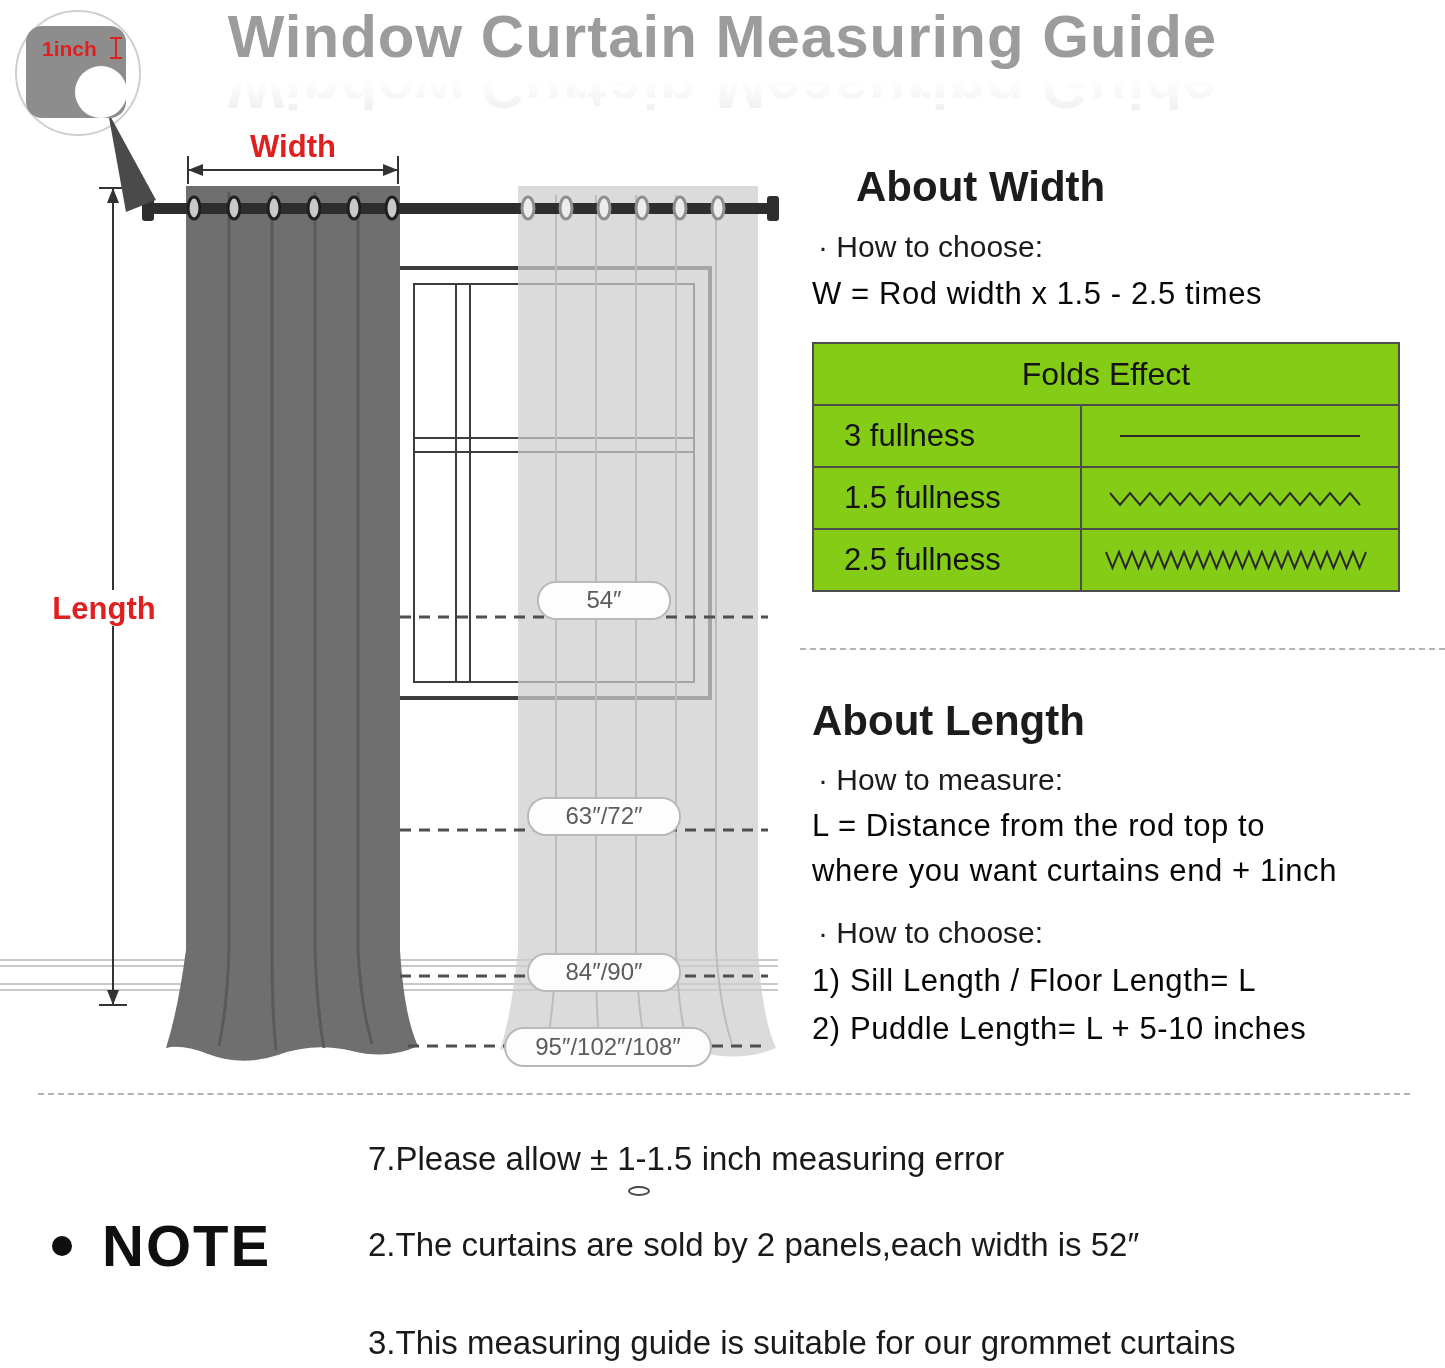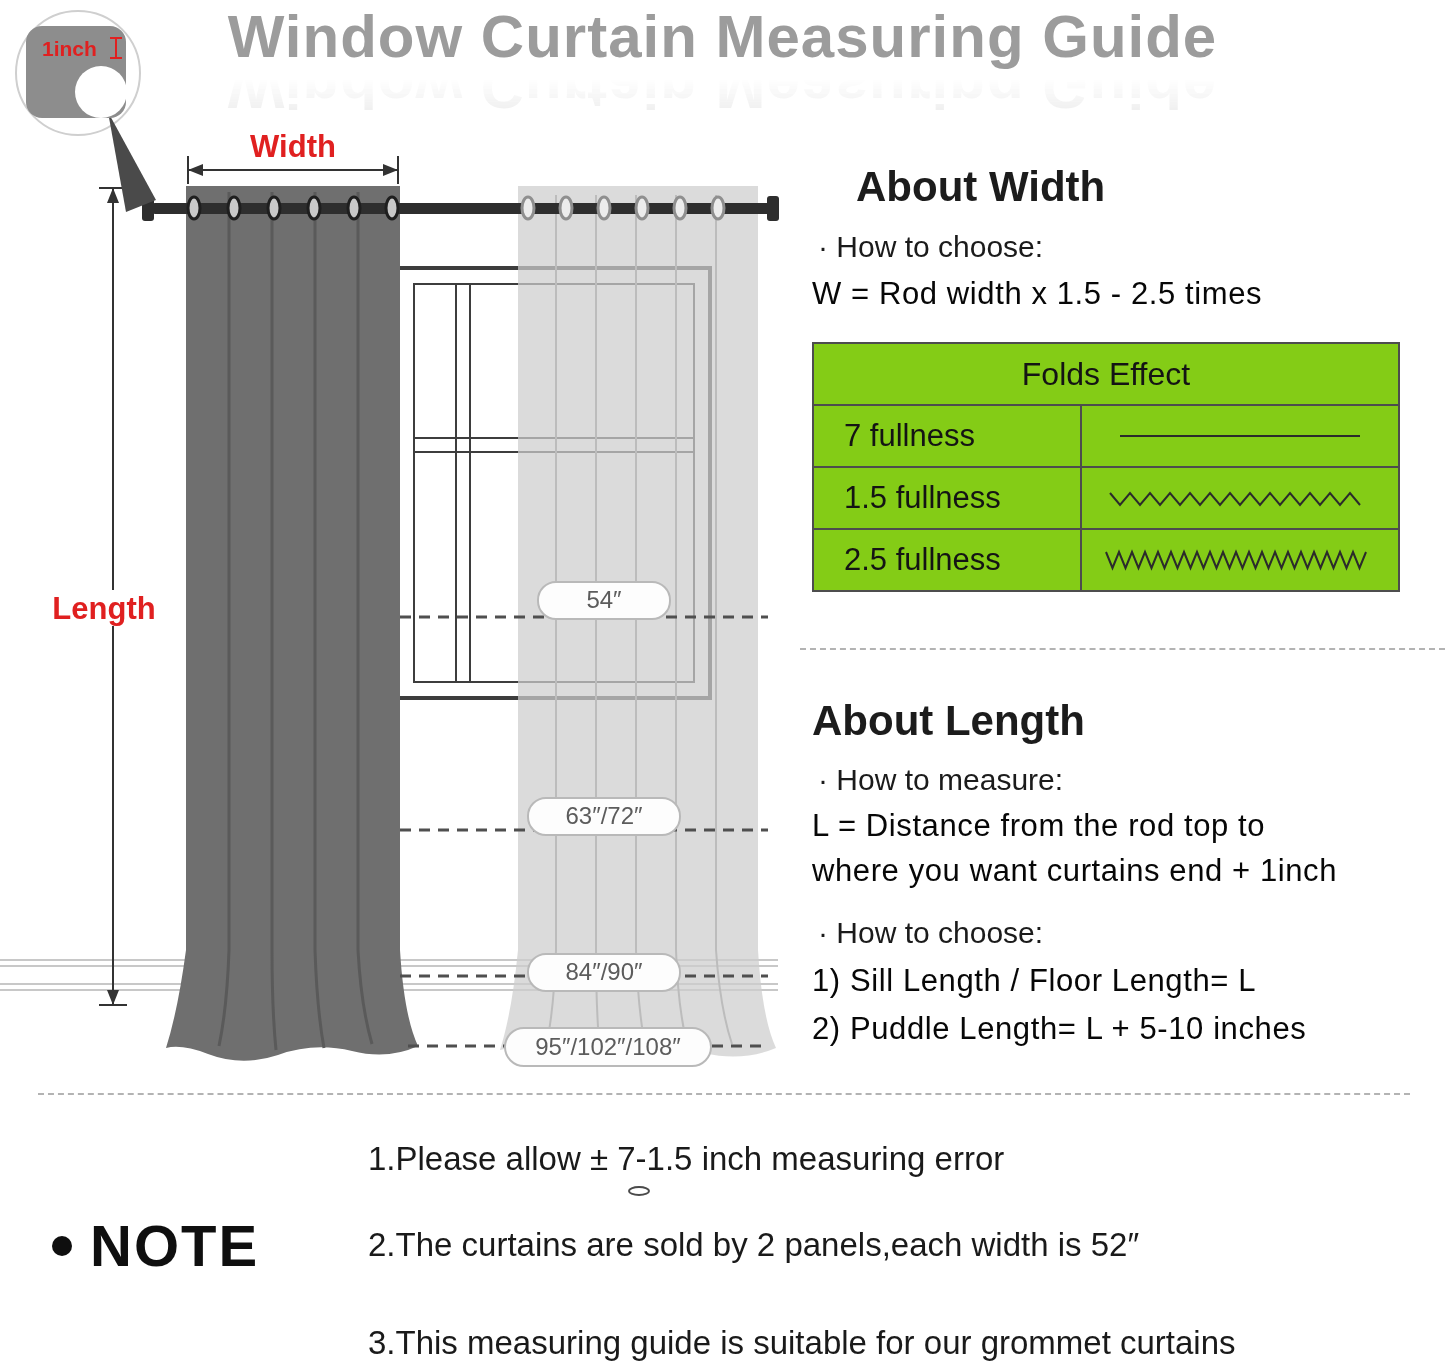--- a/index.html
+++ b/index.html
@@ -21,21 +21,21 @@
 
   .dashed-div { position:absolute; border-top:2px dashed #b3b3b3; }
 
   table.folds { position:absolute; left:812px; top:342px; width:588px; border-collapse:collapse; background:#84cc16; }
   .folds td { border:2px solid #4d4d4d; font-size:31px; color:#141414; height:62px; }
   .folds .hdr { text-align:center; font-size:32px; }
   .folds .lbl { width:268px; padding-left:30px; }
   .folds .wave-cell { text-align:center; vertical-align:middle; }
   .folds svg { display:block; margin:0 auto; }
 
-  .note-row { position:absolute; left:52px; top:1212px; display:flex; align-items:center; gap:18px; }
+  .note-row { position:absolute; left:52px; top:1212px; display:flex; align-items:center; gap:30px; }
   .note-dot { width:20px; height:20px; border-radius:50%; background:#0f0f0f; }
   .note-title { font-size:58px; font-weight:bold; letter-spacing:2px; color:#0f0f0f; }
   .note-item { position:absolute; left:368px; font-size:33px; color:#1a1a1a; white-space:nowrap; }
   .err-ellipse { position:absolute; left:628px; top:1186px; width:22px; height:10px; border:2px solid #4a4a4a; border-radius:50%; }
 </style>
 </head>
 <body>
 
 <div class="canvas">
 
@@ -163,21 +163,21 @@
   <div class="h2" style="left:812px; top:163px;margin-left:44px;">About Width</div>
   <div class="line" style="left:818px; top:230px;">· How to choose:</div>
   <div class="formula" style="left:812px; top:276px;">W = Rod width x 1.5 - 2.5 times</div>
 
   <table class="folds">
     <tbody>
         <tr>
       <td class="hdr" colspan="2">Folds Effect</td>
     </tr>
     <tr>
-      <td class="lbl">7 fullness</td>
+      <td class="lbl">3 fullness</td>
       <td class="wave-cell">
         <svg width="300" height="32">
           <line x1="30" y1="16" x2="270" y2="16" stroke="#2b2b2b" stroke-width="2"></line>
         </svg>
       </td>
     </tr>
     <tr>
       <td class="lbl">1.5 fullness</td>
       <td class="wave-cell">
         <svg width="300" height="32">
@@ -204,18 +204,18 @@
   <div class="formula" style="left:812px; top:808px;">L = Distance from the rod top to</div>
   <div class="formula" style="left:812px; top:853px;">where you want curtains end + 1inch</div>
   <div class="line" style="left:818px; top:916px;">· How to choose:</div>
   <div class="formula" style="left:812px; top:963px;">1)  Sill Length / Floor Length= L</div>
   <div class="formula" style="left:812px; top:1011px;">2)  Puddle Length= L + 5-10 inches</div>
 
   <div class="note-row">
     <div class="note-dot"></div>
     <div class="note-title">NOTE</div>
   </div>
-  <div class="note-item" style="top:1140px;">1.Please allow ± 7-1.5 inch measuring error</div>
+  <div class="note-item" style="top:1140px;">7.Please allow ± 1-1.5 inch measuring error</div>
   <div class="err-ellipse"></div>
   <div class="note-item" style="top:1226px;">2.The curtains are sold by 2 panels,each width is 52″</div>
   <div class="note-item" style="top:1324px;">3.This measuring guide is suitable for our grommet curtains</div>
 
 </div>
 
 </body></html>

